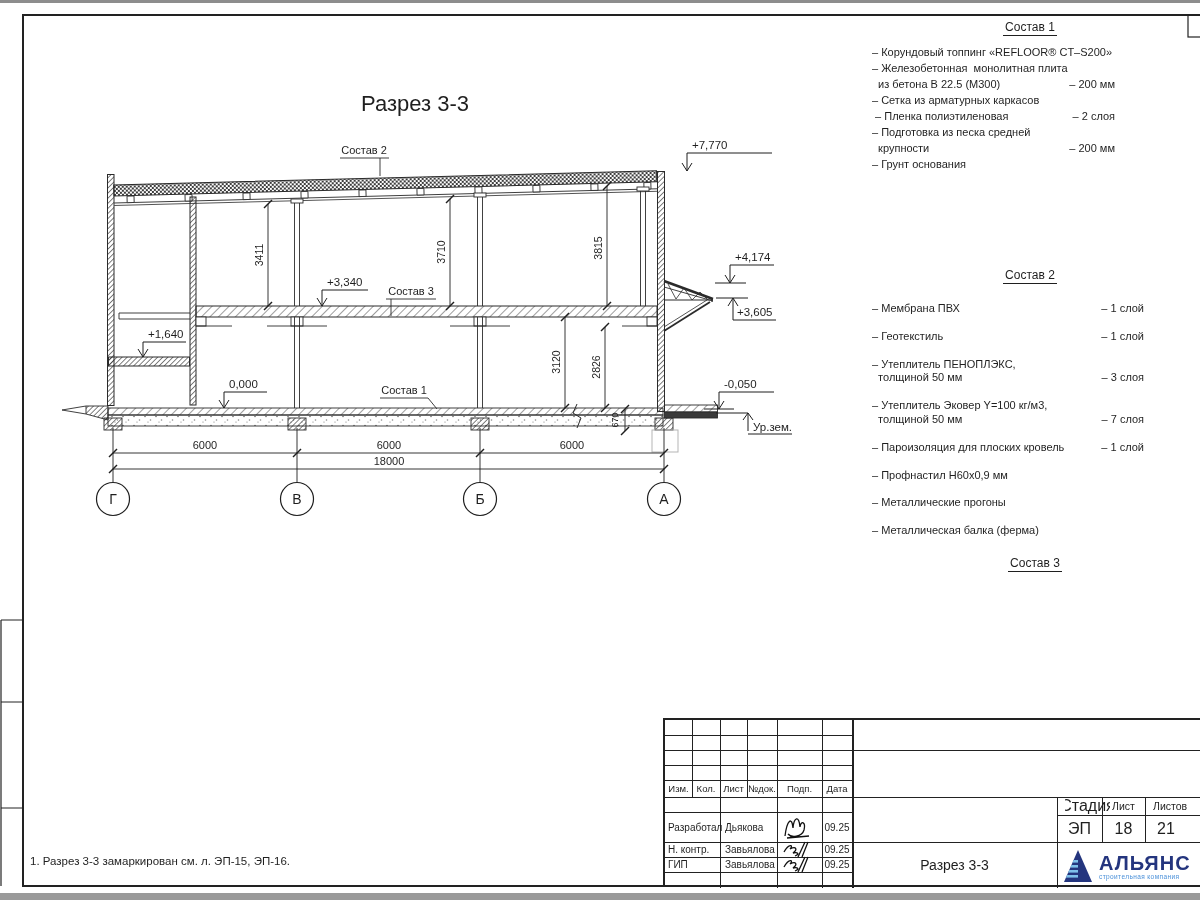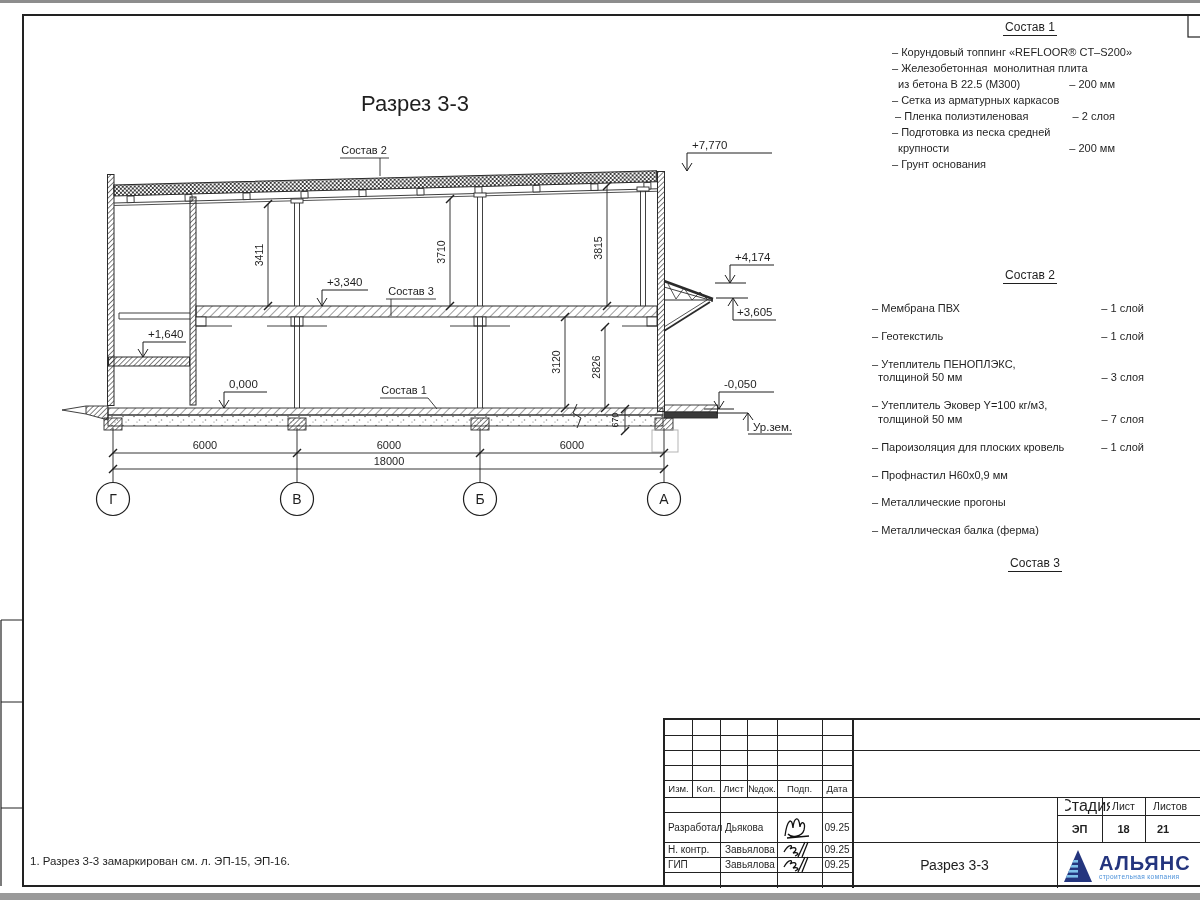--- a/index.html
+++ b/index.html
@@ -10,35 +10,35 @@
   .edge.bottom{top:893px;height:7px;background:#9a9a9a;}
   svg text{font-family:"Liberation Sans",sans-serif;fill:#1f1f1f;}
   .dwg{position:absolute;left:0;top:0;}
   
   .ctitle{position:absolute;font-size:12px;text-align:center;}
   .ctitle span{border-bottom:1px solid #1f1f1f;padding:0 2px 1px 2px;}
   .clist{position:absolute;font-size:11px;line-height:normal;}
   .cline{display:flex;}
   .cline .t{white-space:pre;}
   .cline .v{margin-left:auto;white-space:pre;}
-  .s1 .cline{height:16px;margin-left:20px;}
+  .s1 .cline{height:16px;}
   .s2 .cline{height:13.9px;}
   .s3 .cline{height:15px;}
   .note{position:absolute;left:30px;top:855px;font-size:11.5px;}
   
   .tb{position:absolute;left:663px;top:718px;width:539px;height:168px;
       border-top:2px solid #222;border-left:2px solid #222;box-sizing:border-box;}
   .tb .hl{position:absolute;height:1px;background:#222;}
   .tb .vl{position:absolute;width:1px;background:#222;}
   .tb .vl.th{width:2px;}
   .tb .cell{position:absolute;display:flex;align-items:center;justify-content:center;
       font-size:9.5px;overflow:hidden;white-space:nowrap;}
   .tb .cell.l{justify-content:flex-start;padding-left:3px;}
   .tb .rowtxt{font-size:10px;}
-  .tb .val{font-size:11px;font-weight:bold;}
+  .tb .val{font-size:16px;}
   .tb .doc{font-size:14px;}
   .logo{position:absolute;left:398px;top:124px;width:141px;height:44px;display:flex;align-items:center;}
   .logo .ltxt{margin-left:6px;}
   .logo .lname{font-size:20px;font-weight:bold;color:#24357e;letter-spacing:1px;line-height:20px;white-space:nowrap;}
   .logo .lsub{font-size:6.5px;color:#4a90d9;white-space:nowrap;letter-spacing:.4px;}
 </style>
 </head>
 <body>
 
 <div class="page">

